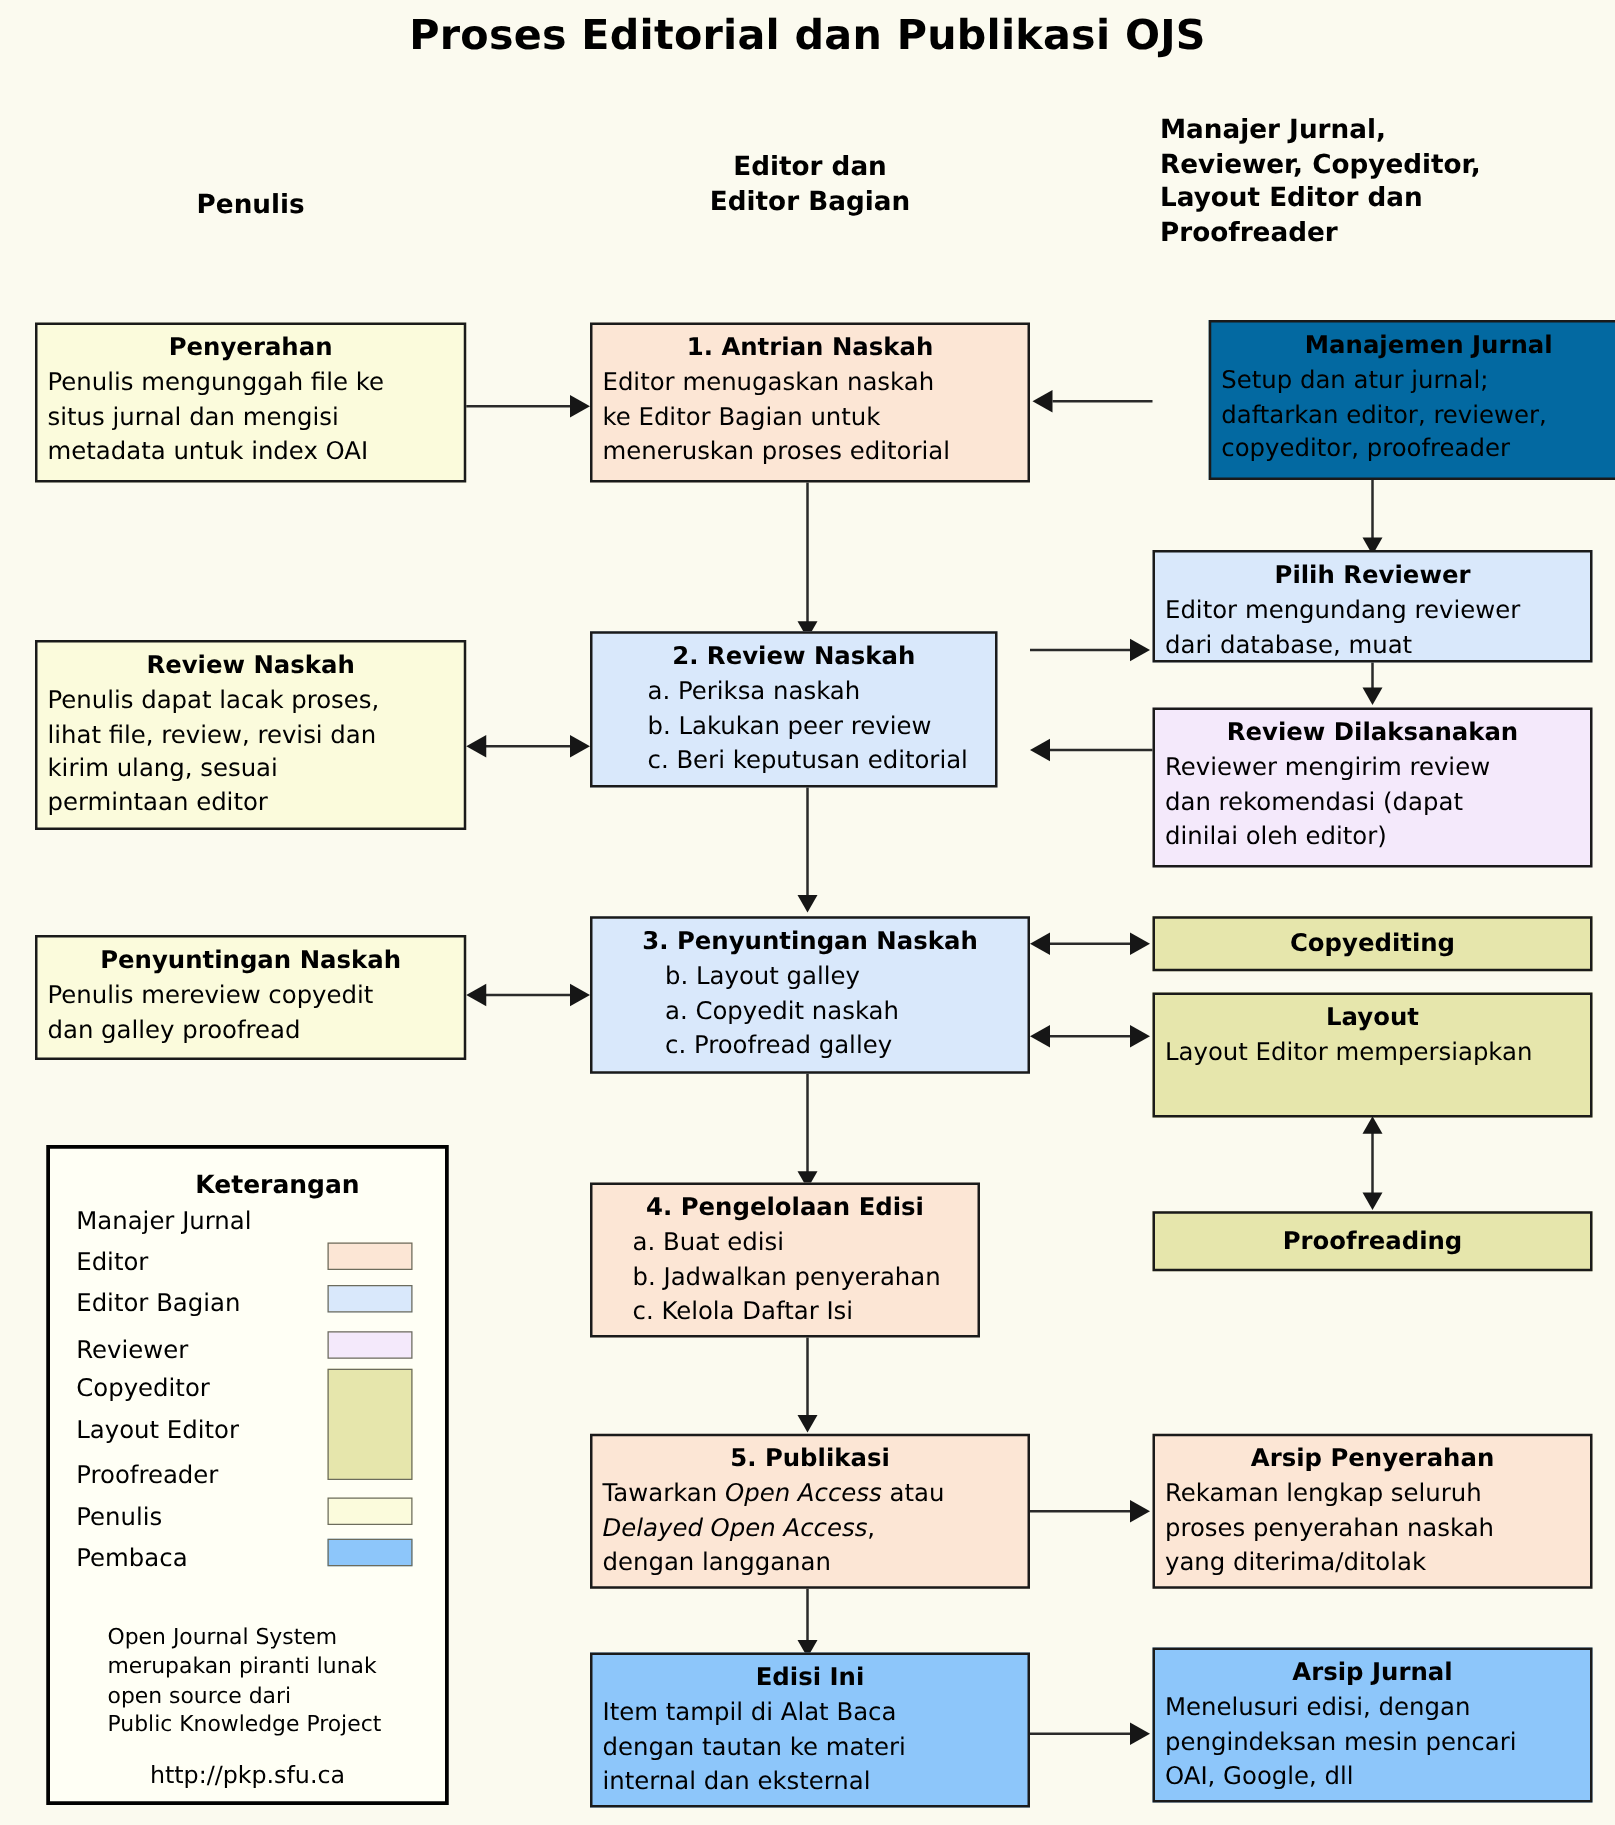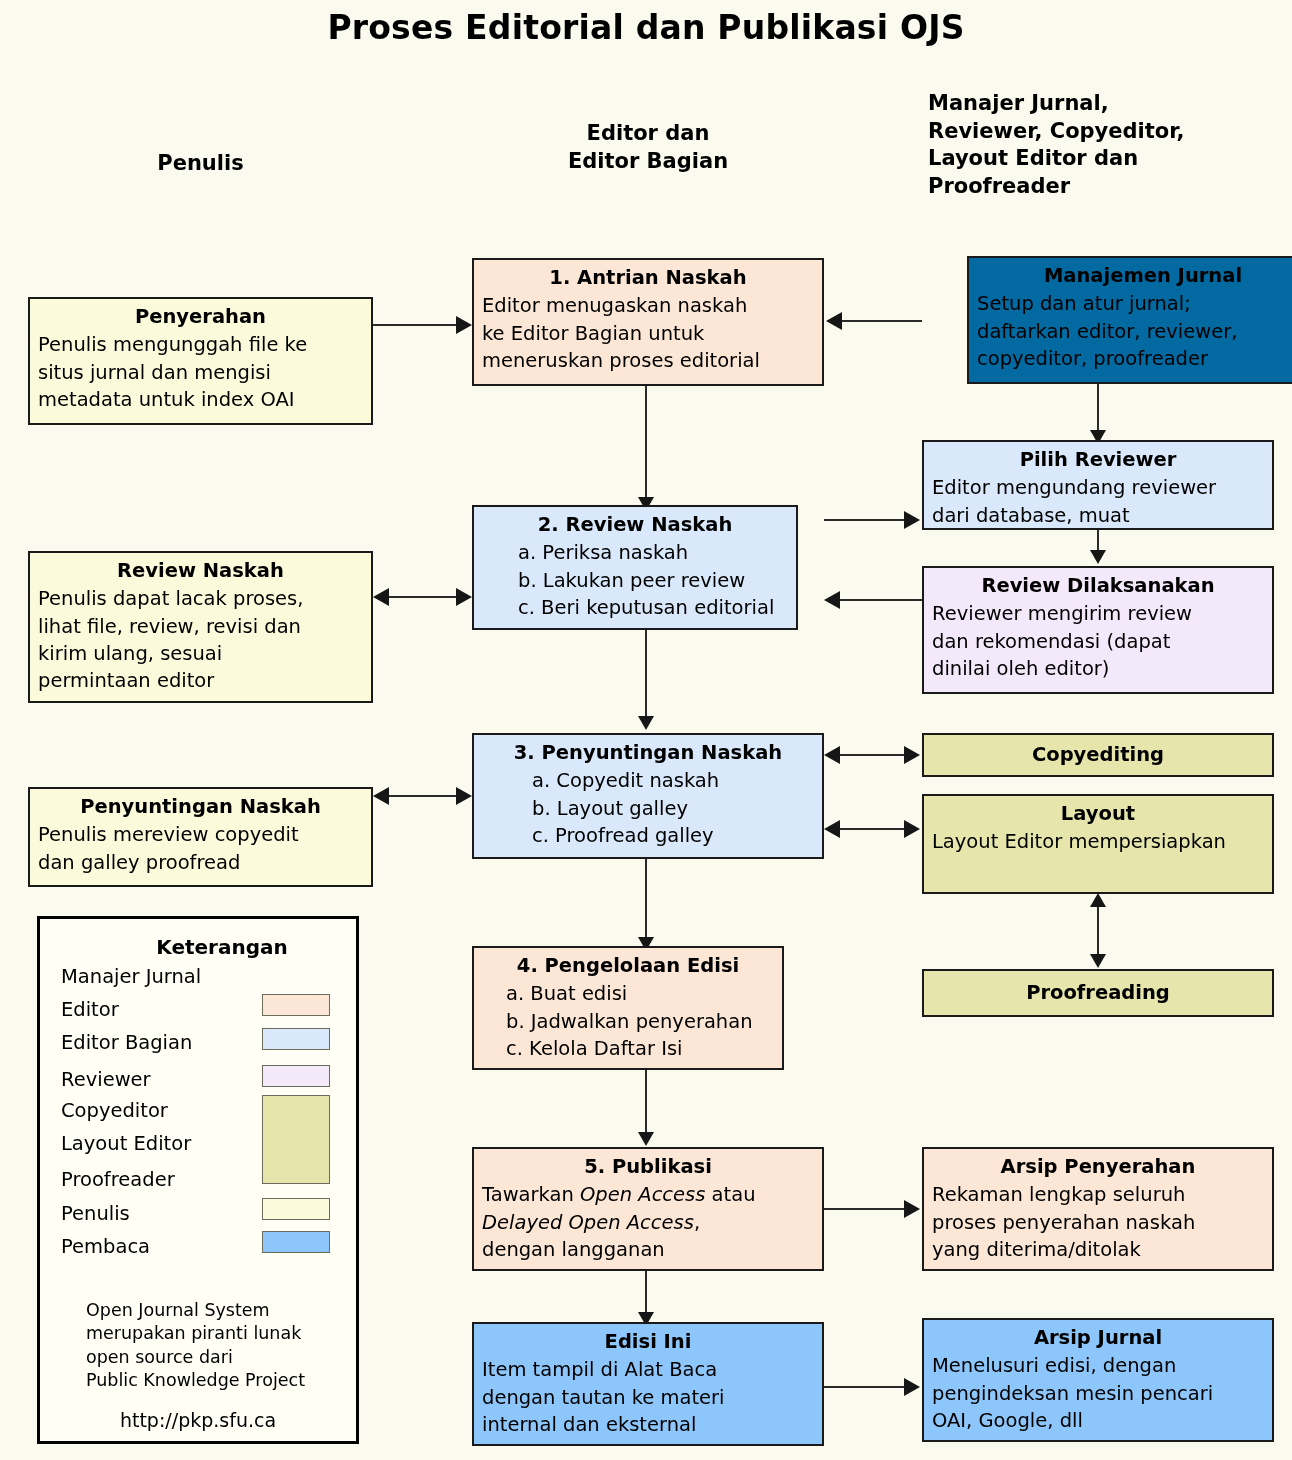--- a/index.html
+++ b/index.html
@@ -35,21 +35,21 @@
   .box .bt{
     display:block;text-align:center;font-weight:bold;font-size:19.5px;
     margin-bottom:1px;
   }
   .box .bl{display:block;}
   .box.title-only{display:flex;align-items:center;justify-content:center;}
   .box.title-only .bt{margin:0;}
   i{font-style:italic;}
 
   
-  .c-author{background:#fbfbdc;margin-top:39px;}
+  .c-author{background:#fbfbdc;}
   .c-editor{background:#fce6d5;}
   .c-section{background:#d9e8fb;}
   .c-manager{background:#0369a1;margin-left:45px;}
   .c-reviewer{background:#f4e9fb;}
   .c-copy{background:#e6e6ac;}
   .c-reader{background:#8dc6fa;}
 
   
   #legend{
     position:absolute;left:37px;top:916px;width:322px;height:528px;
@@ -173,22 +173,22 @@
   <div class="ah ah-d" style="left:638px;top:716px;"></div>
 
   <div class="box c-author" style="left:28px;top:748px;width:345px;height:100px;">
     <span class="bt">Penyuntingan Naskah</span>
     <span class="bl">Penulis mereview copyedit</span>
     <span class="bl">dan galley proofread</span>
   </div>
 
   <div class="box c-section" style="left:472px;top:733px;width:352px;height:126px;">
     <span class="bt">3. Penyuntingan Naskah</span>
+    <span class="bl" style="padding-left:50px">b. Layout galley</span>
     <span class="bl" style="padding-left:50px">a. Copyedit naskah</span>
-    <span class="bl" style="padding-left:50px">b. Layout galley</span>
     <span class="bl" style="padding-left:50px">c. Proofread galley</span>
   </div>
 
   <div class="box c-copy title-only" style="left:922px;top:733px;width:352px;height:44px;">
     <span class="bt">Copyediting</span>
   </div>
 
   <div class="box c-copy" style="left:922px;top:794px;width:352px;height:100px;">
     <span class="bt">Layout</span>
     <span class="bl">Layout Editor mempersiapkan</span>

